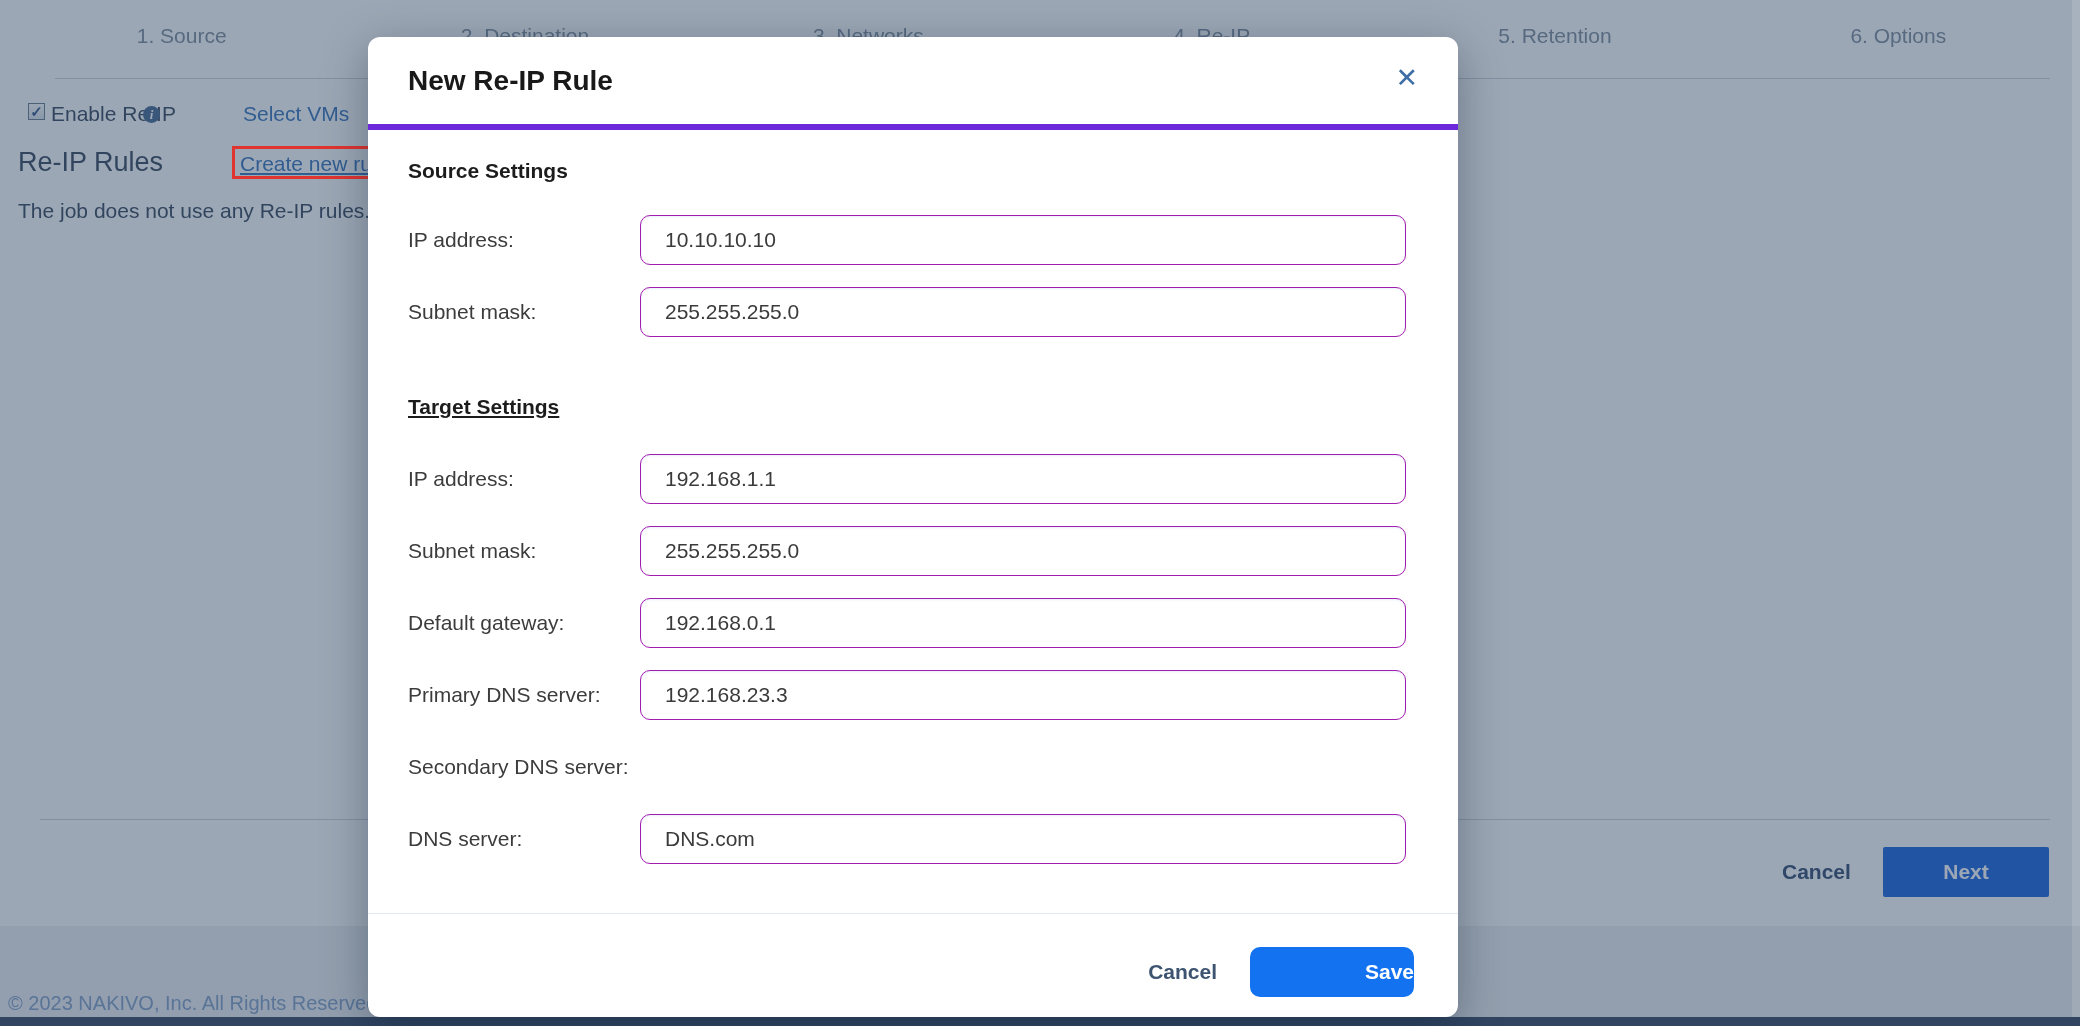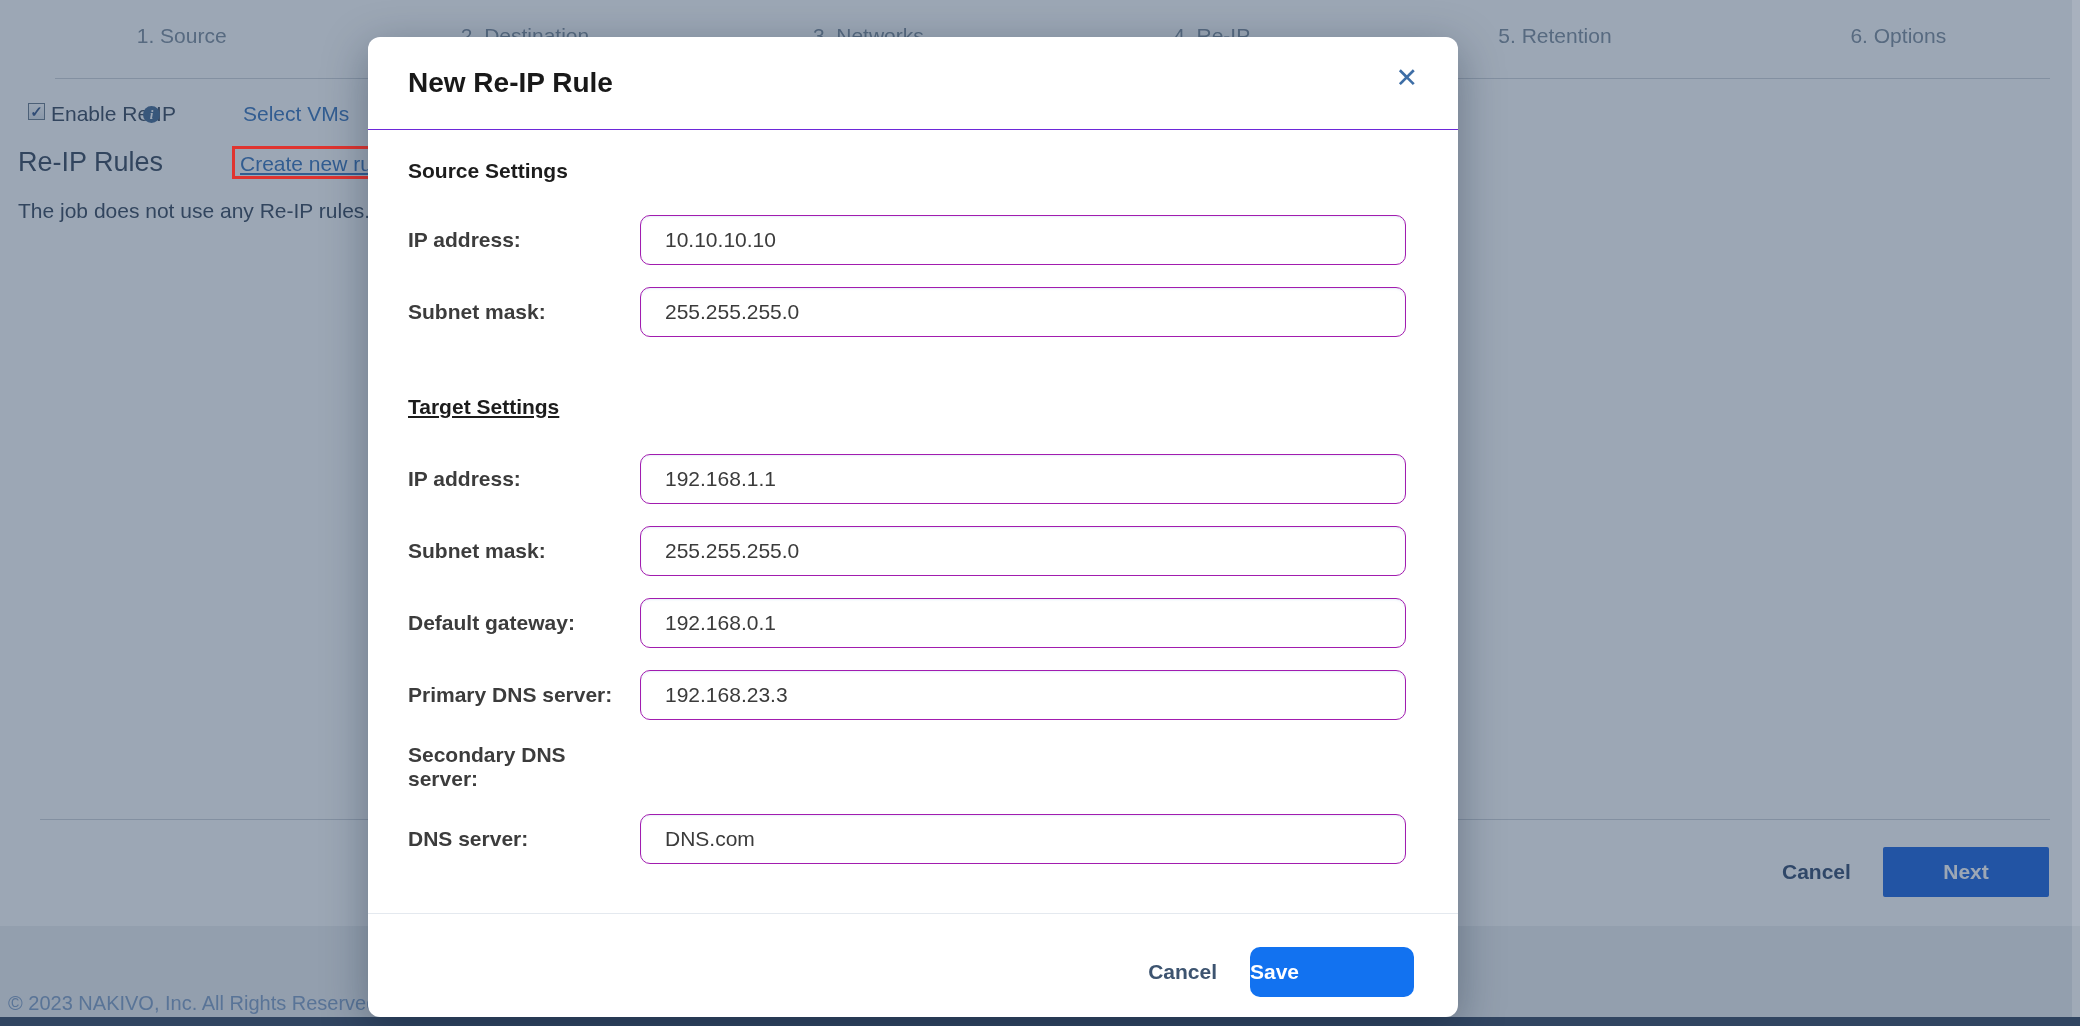--- a/index.html
+++ b/index.html
@@ -43,45 +43,45 @@
   .right-strip{position:absolute;right:0;top:0;bottom:9px;width:8px;background:rgba(255,255,255,0.12);z-index:55;}
   .red-box{
     position:absolute;left:232px;top:146px;width:146px;height:33px;box-sizing:border-box;
     border:3px solid #e0342f;z-index:60;
   }
   
   .modal{
     position:absolute;left:368px;top:37px;width:1090px;height:980px;z-index:100;
     background:#ffffff;border-radius:12px;box-shadow:0 12px 45px rgba(10,25,45,0.35);
   }
-  .modal-header{position:relative;height:93px;border-bottom:1px solid #6d28d9;display:flex;align-items:center;padding:0 40px;box-sizing:border-box;}
+  .modal-header{position:relative;height:93px;border-bottom:6px solid #6d28d9;display:flex;align-items:center;padding:0 40px;box-sizing:border-box;}
   .modal-title{font-size:28px;font-weight:bold;color:#191919;}
   .modal-close{position:absolute;right:40px;top:28px;font-size:27px;color:#3e6ea6;cursor:pointer;line-height:1;}
   .modal-body{padding:0 52px 0 40px;}
   .section-title{font-size:21px;font-weight:bold;color:#1c1c1c;height:24px;line-height:24px;}
   .st1{margin-top:29px;}
   .st2{margin-top:58px;text-decoration:underline;}
   .field-row{display:flex;align-items:center;height:50px;margin-top:22px;}
   .r-first{margin-top:32px;}
   .r-target-first{margin-top:35px;}
-  .field-label{width:232px;flex-shrink:0;font-size:21px;color:#3c3c3c;font-weight:bold;}
+  .field-label{width:232px;flex-shrink:0;font-size:21px;color:#3c3c3c;}
   .field-row input{
     flex:1;height:50px;box-sizing:border-box;border:1px solid #a21caf;border-radius:10px;
     padding:0 24px;font-family:"Liberation Sans",sans-serif;font-size:21px;color:#3b3b3b;
     background:#ffffff;box-shadow:inset 0 1px 2px rgba(160,195,230,0.25);outline:none;
   }
   .modal-footer{
     position:absolute;left:0;right:0;top:876px;height:104px;border-top:1px solid #e4e9ef;
     display:flex;justify-content:flex-end;align-items:center;gap:21px;
     padding:12px 44px 0 0;box-sizing:border-box;
   }
   .modal-cancel{font-size:21px;font-weight:bold;color:#3d5470;cursor:pointer;margin-right:12px;}
   .btn-save{
     width:164px;height:50px;border-radius:10px;background:#1272f0;color:#ffffff;
-    font-size:21px;font-weight:bold;text-align:left;line-height:50px;cursor:pointer;
+    font-size:21px;font-weight:bold;text-align:right;line-height:50px;cursor:pointer;
   }
 </style>
 </head>
 <body>
 
 <div class="page">
 
   <div class="steps">
     <div class="step">1. Source</div>
     <div class="step">2. Destination</div>

